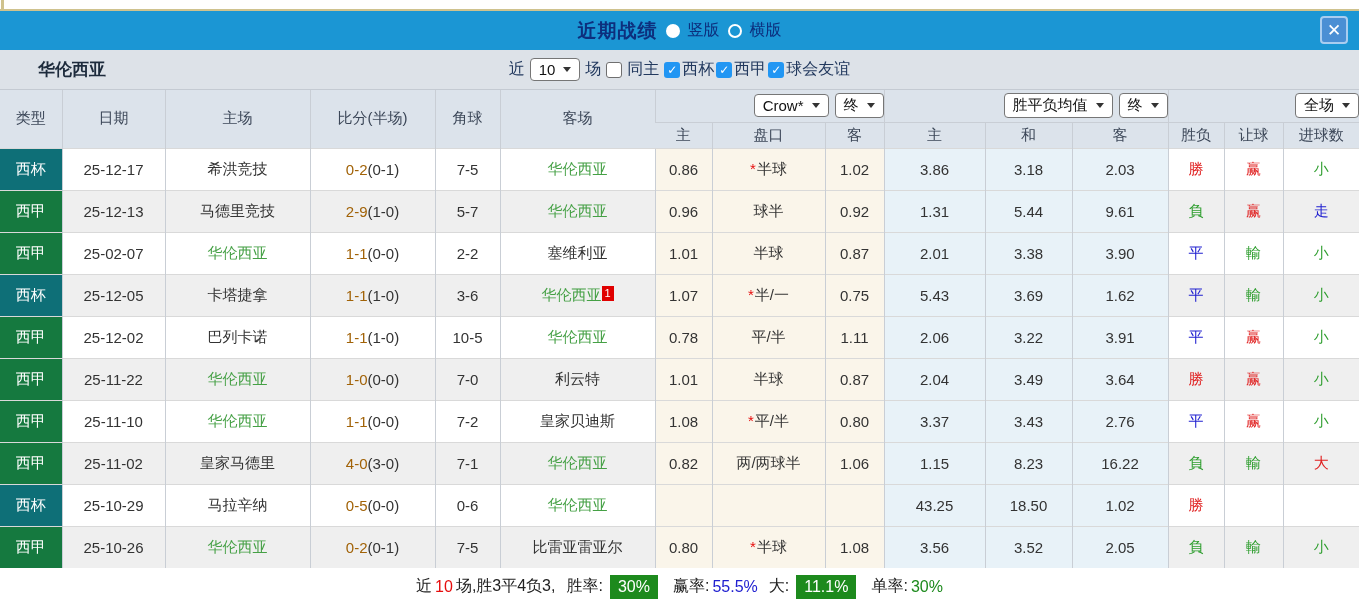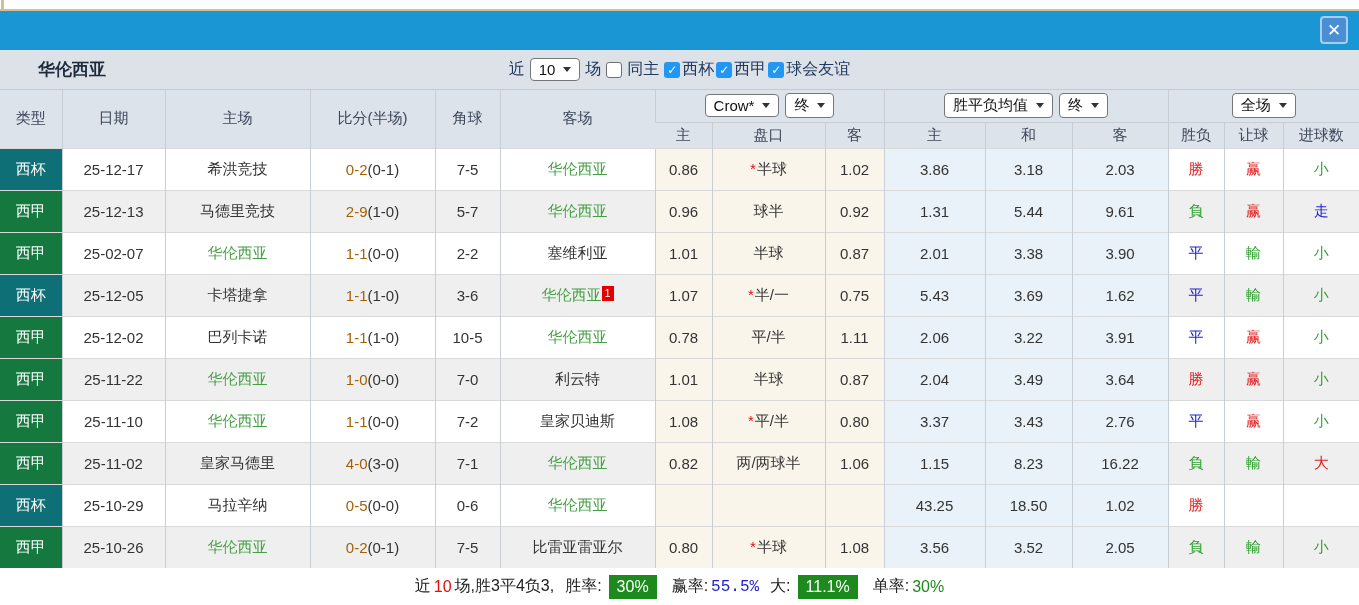--- a/index.html
+++ b/index.html
@@ -40,21 +40,21 @@
   .checkbox.unchecked { background:#fff; border:1px solid #6f6f6f; }
 
   
   table { width:1359px; border-collapse:collapse; table-layout:fixed; }
   th, td { border-left:1px solid #c9ced5; font-weight:normal; overflow:hidden; white-space:nowrap; }
   th:first-child, td:first-child { border-left:none; }
   thead th { background:#dce3eb; color:#3c4758; font-size:15px; }
   tr.h1 th { height:32px; }
   tr.h2 th { height:26px; border-top:1px solid #c9ced5; }
   thead { border-bottom:1px solid #d946ef; }
-  .grp-selects { display:flex; align-items:center; justify-content:center; gap:6px; }
+  .grp-selects { display:flex; align-items:center; justify-content:flex-end; gap:6px; }
   tbody td { height:42px; text-align:center; font-size:15px; color:#333; border-top:1px solid #d9d9d9; }
   tbody tr.even td { background:#efefef; }
   tbody tr.odd td { background:#ffffff; }
   td.type { padding:0; }
   td.type .badge { width:100%; height:100%; display:flex; align-items:center; justify-content:center;
     color:#fff; font-size:15px; }
   .badge.teal { background:var(--cup_badge,#0e6f77); }
   .badge.green { background:var(--league_badge,#15793f); }
   .team-self { color:#45a045; }
   .score-ft { color:#a16207; }
@@ -65,35 +65,42 @@
   .mini-badge { display:inline-block; background:#e00000; color:#fff; font-size:11px;
     line-height:15px; min-width:12px; padding:0 2px; vertical-align:3px; }
   .c-red { color:#e02020; }
   .c-green { color:#2f9e2f; }
   .c-blue { color:#2020d0; }
 
   
   .summary { flex:1; background:#fff; display:flex; align-items:center; justify-content:center;
     font-size:16px; color:#222; gap:3px; }
   .sum-red { color:#e60d0d; }
-  .sum-blue { color:#2020d0;font-family:Liberation Mono, monospace; }
+  .sum-blue { color:#2020d0; }
   .sum-green { color:#1d8a1d; }
   .sum-badge { background:var(--badge_green,#1d8a1d); color:#fff; padding:3px 8px; margin:0 4px; }
   .sum-label { margin-left:8px; }
 </style>
 </head>
 <body>
 
 <div class="page">
 
   <div class="top-strip">
     <span class="tick"></span>
   </div>
 
   <div class="title-bar">
+    <div class="title-cluster">
+      <span class="panel-title">近期战绩</span>
+      <span class="radio selected"></span>
+      <span class="radio-label">竖版</span>
+      <span class="radio unselected"></span>
+      <span class="radio-label">横版</span>
+    </div>
     <button class="close-btn">
       <span>✕</span>
     </button>
   </div>
 
   <div class="filter-bar">
     <span class="team-name">华伦西亚</span>
     <div class="filter-controls">
       <span>近</span>
       <span class="selectbox">

